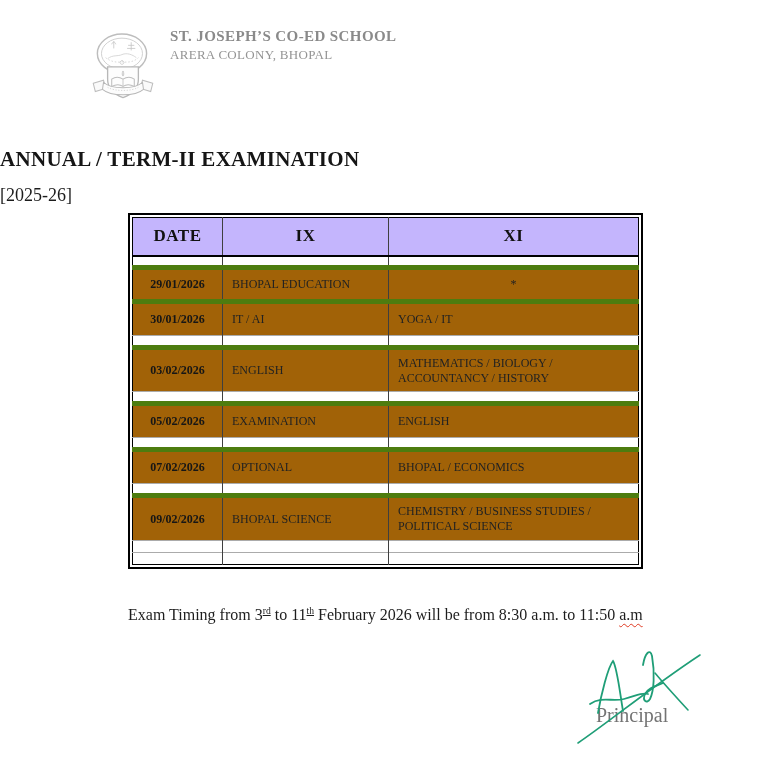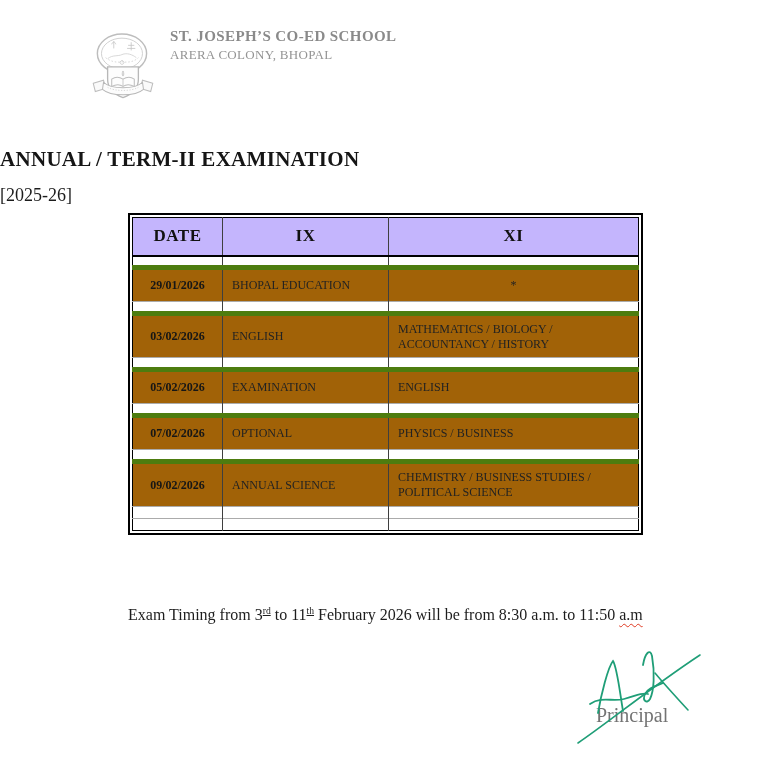--- a/index.html
+++ b/index.html
@@ -206,20 +206,25 @@
           <tr class="spacer-row">
             <td></td>
             <td></td>
             <td></td>
           </tr>
           <tr class="data-row">
             <td class="date-cell">29/01/2026</td>
             <td>BHOPAL EDUCATION</td>
             <td class="center">*</td>
           </tr>
+          <tr class="data-row">
+            <td class="date-cell">30/01/2026</td>
+            <td>IT / AI</td>
+            <td>YOGA / IT</td>
+          </tr>
           <tr class="spacer-row">
             <td></td>
             <td></td>
             <td></td>
           </tr>
           <tr class="data-row">
             <td class="date-cell">03/02/2026</td>
             <td>ENGLISH</td>
             <td>MATHEMATICS / BIOLOGY / ACCOUNTANCY / HISTORY</td>
           </tr>
@@ -234,30 +239,30 @@
             <td>ENGLISH</td>
           </tr>
           <tr class="spacer-row">
             <td></td>
             <td></td>
             <td></td>
           </tr>
           <tr class="data-row">
             <td class="date-cell">07/02/2026</td>
             <td>OPTIONAL</td>
-            <td>PHYSICS / BUSINESS</td>
+            <td>BHOPAL / ECONOMICS</td>
           </tr>
           <tr class="spacer-row">
             <td></td>
             <td></td>
             <td></td>
           </tr>
           <tr class="data-row">
             <td class="date-cell">09/02/2026</td>
-            <td>ANNUAL SCIENCE</td>
+            <td>BHOPAL SCIENCE</td>
             <td>CHEMISTRY / BUSINESS STUDIES / POLITICAL SCIENCE</td>
           </tr>
           <tr class="spacer-row">
             <td></td>
             <td></td>
             <td></td>
           </tr>
           <tr class="spacer-row">
             <td></td>
             <td></td>

